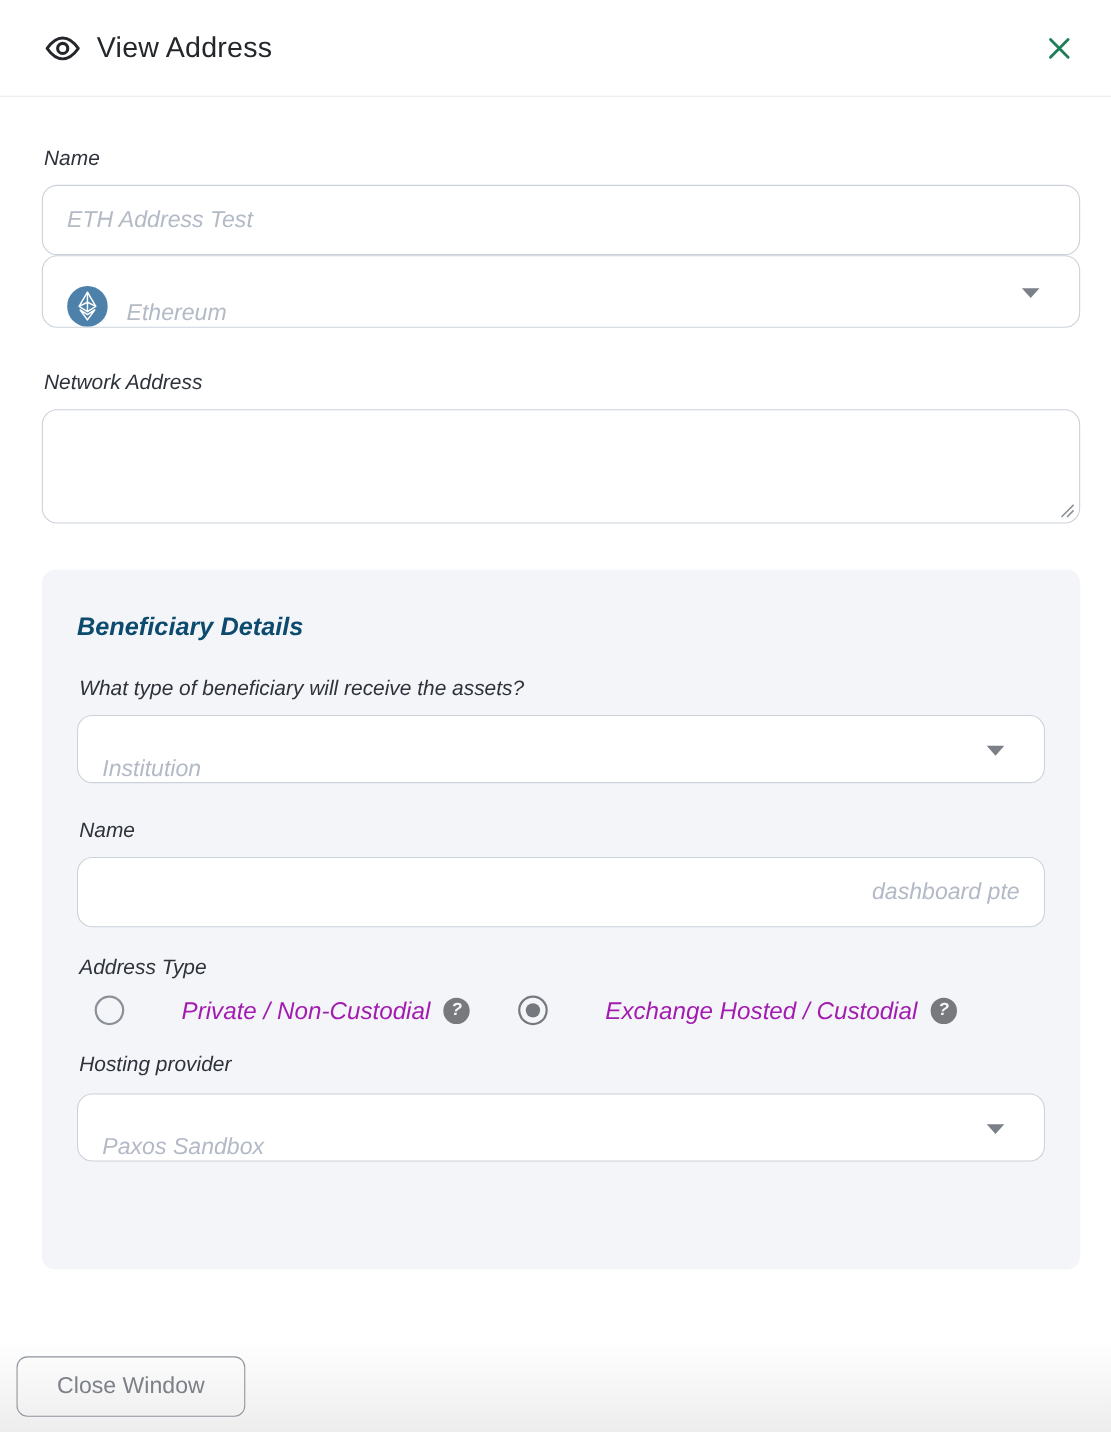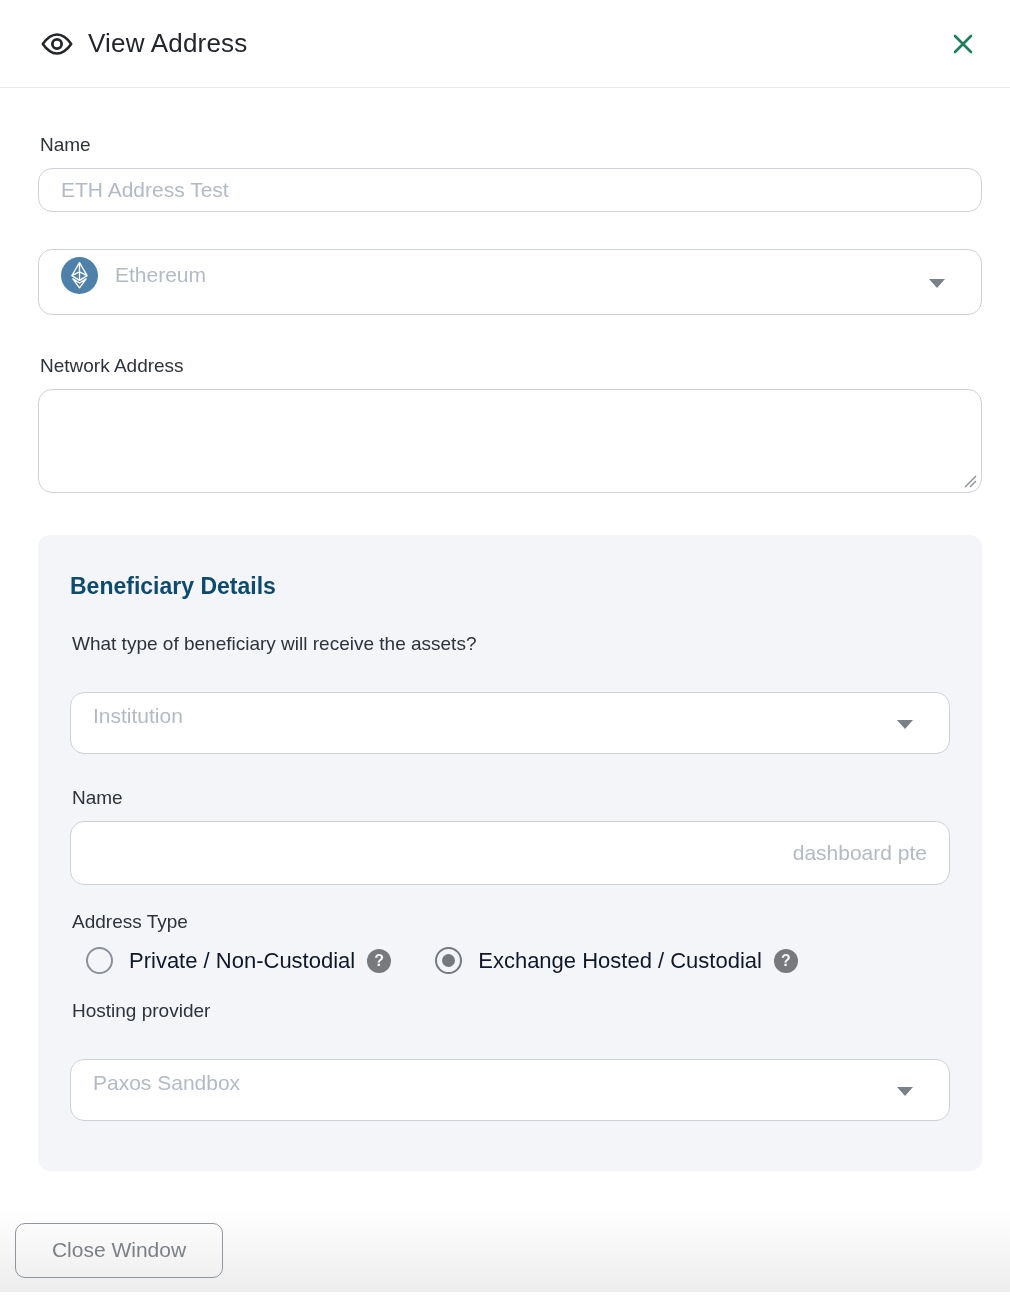--- a/index.html
+++ b/index.html
@@ -18,32 +18,32 @@
     padding: 0 30px 0 40px; border-bottom: 1px solid #ebebeb;
   }
   .eye-icon { width: 34px; height: 26px; margin-right: 14px; flex: none; }
   .modal-title { font-size: 26px; font-weight: normal; color: #23262b; letter-spacing: 0.2px; }
   .close-btn {
     margin-left: auto; width: 34px; height: 34px; border: none; background: transparent;
     cursor: pointer; display: flex; align-items: center; justify-content: center;
   }
 
   
-  .modal-body { padding: 0 38px; }
+  .modal-body { padding: 0 38px; font-style: italic; }
   .field-label { font-size: 19px; color: #2e323a; margin: 40px 2px 12px; }
   .field-label.first { margin-top: 46px; }
 
   .text-input, .select-box, .textarea-box {
     width: 944px; border: 1px solid #ccd1da; border-radius: 14px; background: #fff;
     font-size: 21px; color: #b3bac6;
   }
-  .text-input { height: 44px; display: flex; align-items: center; padding: 0 22px; }
+  .text-input { height: 64px; display: flex; align-items: center; padding: 0 22px; }
   .select-box {
-    height: 66px; display: flex; align-items: center; padding: 0 42px 14px 22px;
-    position: relative; cursor: pointer; margin-top: 37px;
+    height: 66px; display: flex; align-items: flex-end; padding: 0 42px 0 22px;
+    position: relative; cursor: pointer;
   }
   .select-caret {
     position: absolute; right: 36px; top: 50%; margin-top: -3px;
     width: 0; height: 0;
     border-left: 8px solid transparent; border-right: 8px solid transparent;
     border-top: 9px solid #7b8088;
   }
   .eth-badge { width: 37px; height: 37px; margin-right: 17px; flex: none; }
   .textarea-box { height: 104px; padding: 18px 22px; position: relative; resize: vertical; }
   .resize-grip { position: absolute; right: 4px; bottom: 4px; width: 13px; height: 13px; }
@@ -66,34 +66,34 @@
   .radio {
     width: 27px; height: 27px; border: 2.5px solid #8b9099; border-radius: 50%;
     flex: none; margin-right: 16px; position: relative; background: #fff0;
   }
   .radio.checked { border-color: #75797f; }
   .radio.checked::after {
     content: ""; position: absolute; left: 50%; top: 50%;
     width: 13px; height: 13px; margin: -6.5px 0 0 -6.5px;
     border-radius: 50%; background: #75797f;
   }
-  .radio-label { font-size: 22px; color: #0f172a; margin-right: 12px; }
+  .radio-label { font-size: 22px; color: #a21caf; margin-right: 12px; margin-left: 36px; }
   .help-badge {
     width: 24px; height: 24px; border-radius: 50%; background: #77797d; color: #f4f5f9;
     font-size: 16px; font-weight: bold; display: inline-flex;
     align-items: center; justify-content: center; flex: none; cursor: pointer;
   }
   .hosting-help {
     margin-top: 14px; padding-left: 12px; width: 830px;
     font-size: 18.5px; line-height: 1.6; color: #6f747c;
   }
 
   
   .modal-footer {
-    position: absolute; left: 0; right: 0; bottom: 10px; height: 84px;
+    position: absolute; left: 0; right: 0; bottom: 0; height: 84px;
     background: linear-gradient(#ffffff, #ededed); display: flex; align-items: center;
   }
   .close-window-btn {
     margin-left: 15px; width: 208px; height: 55px;
     background: transparent; border: 1px solid #8f959d; border-radius: 10px;
     font-family: inherit; font-size: 21px; color: #7c8087; cursor: pointer;
   }
 </style>
 </head>
 <body>

